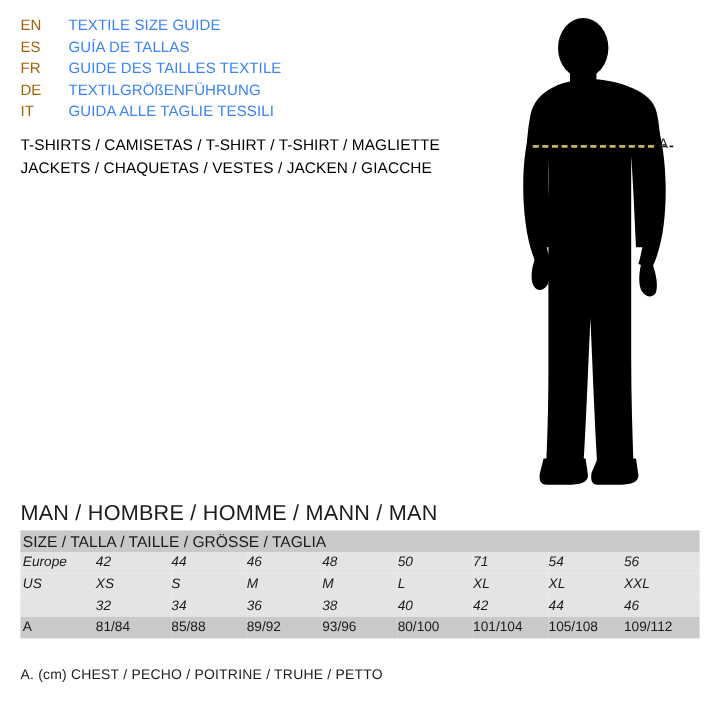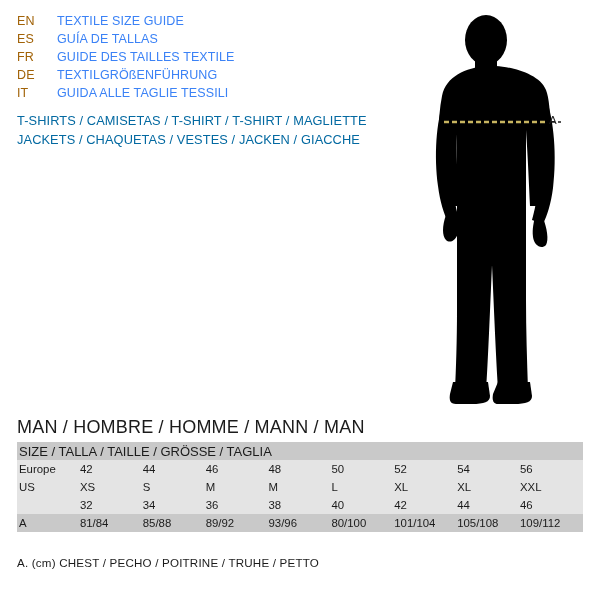--- a/index.html
+++ b/index.html
@@ -49,21 +49,21 @@
     position: absolute;
     left: 17px;
     top: 111px;
     width: 400px;
   }
   .cat-line {
     font-size: 12.8px;
     line-height: 19px;
     letter-spacing: 0.1px;
     white-space: nowrap;
-    color: #0369a1;
+    color: #000000;
   }
 
   
   .figure-wrap {
     position: absolute;
     left: 400px;
     top: 10px;
     width: 200px;
     height: 400px;
   }
@@ -103,20 +103,21 @@
     padding: 0;
     height: 18px;
     vertical-align: middle;
     color: #1b1b1b;
   }
   .size-table tr.shade-dark td {
     background: #c9c9c9;
   }
   .size-table tr.shade-light td {
     background: #e4e4e4;
+    font-style: italic;
   }
   .col-label {
     width: 86px;
     padding-left: 2px !important;
     text-align: left;
   }
   .cell {
   }
   .hdr-row td {
     text-align: left;
@@ -221,21 +222,21 @@
         <td colspan="9">SIZE / TALLA / TAILLE / GRÖSSE / TAGLIA</td>
       </tr>
 
       <tr class="shade-light">
         <td class="col-label">Europe</td>
         <td class="cell">42</td>
         <td class="cell">44</td>
         <td class="cell">46</td>
         <td class="cell">48</td>
         <td class="cell">50</td>
-        <td class="cell">52</td>
+        <td class="cell">71</td>
         <td class="cell">54</td>
         <td class="cell">56</td>
       </tr>
 
       <tr class="shade-light">
         <td class="col-label">US</td>
         <td class="cell">XS</td>
         <td class="cell">S</td>
         <td class="cell">M</td>
         <td class="cell">M</td>

